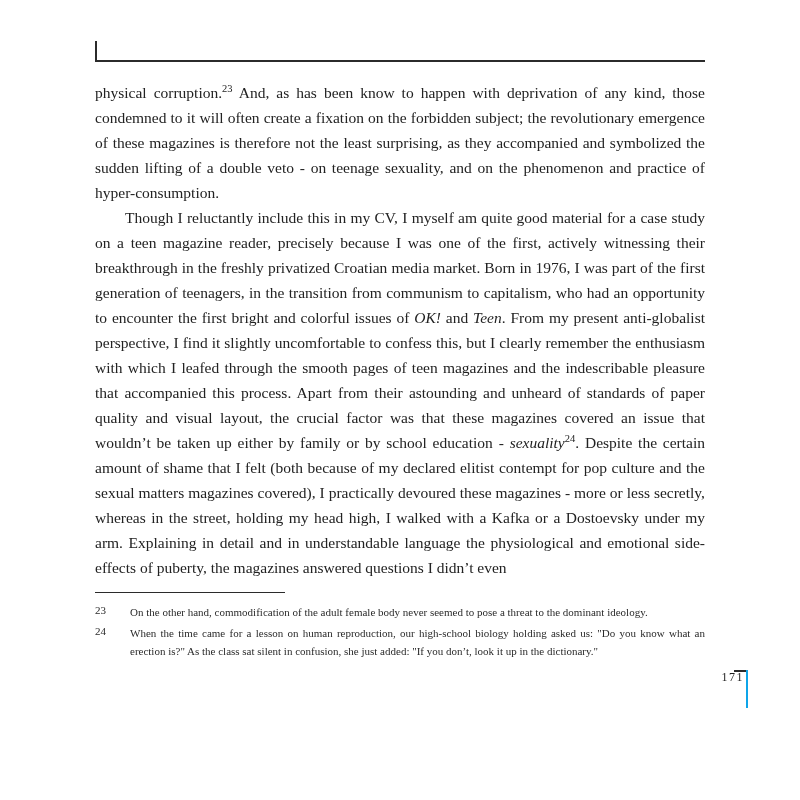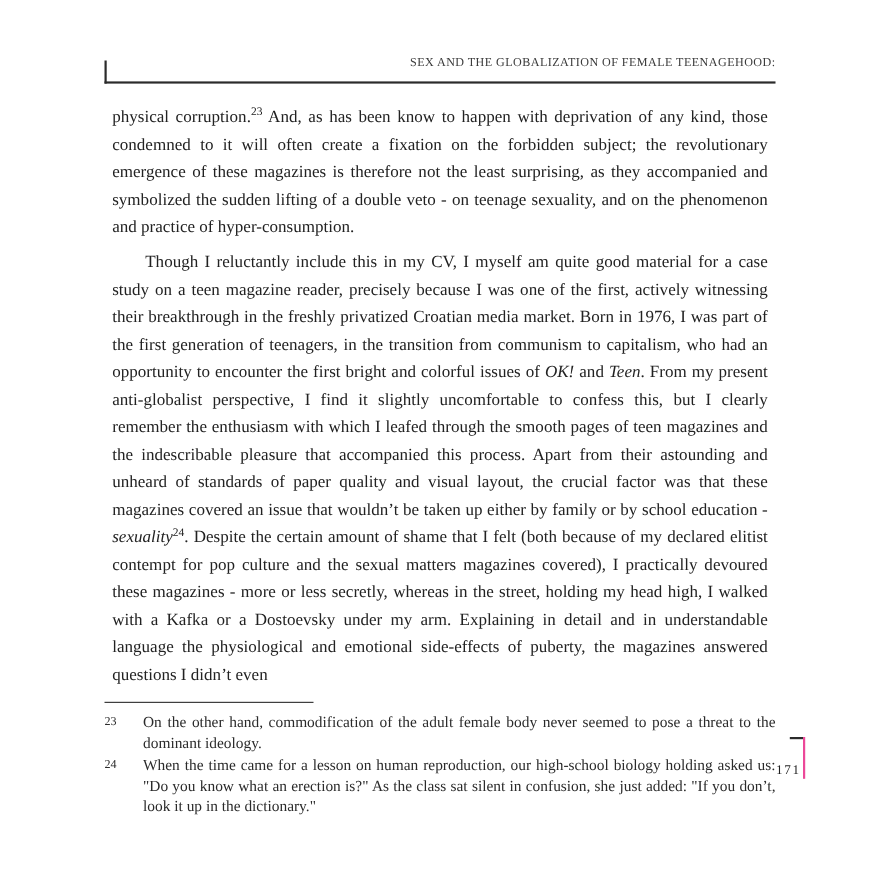--- a/index.html
+++ b/index.html
@@ -40,21 +40,21 @@
     border-bottom: 2px solid #2b2b2b;
   }
   .body-text {
     margin-top: 18px;
     font-size: 15.5px;
     line-height: 25px;
     text-align: justify;
     color: #222222;
   }
   .body-text p {
-    margin: 7px;
+    margin: 0;
   }
   .body-text p.indent {
     text-indent: 30px;
   }
   .body-text sup {
     font-size: 10.5px;
     line-height: 0;
   }
   .footnote-rule {
     margin-top: 12px;
@@ -70,34 +70,34 @@
   }
   .fn-num {
     flex: none;
     width: 35px;
     font-size: 11px;
     color: #2a2a2a;
     padding-top: 1px;
   }
   .fn-text {
     flex: 1;
-    font-size: 14px;
+    font-size: 11px;
     line-height: 18.5px;
     text-align: justify;
     color: #2a2a2a;
   }
   .page-number-block {
     position: absolute;
-    right: 68px;
+    right: 52px;
     bottom: 92px;
     width: 34px;
     height: 38px;
-    border-right: 2px solid #ec4899;
+    border-right: 2px solid #0ea5e9;
     display: flex;
-    align-items: flex-end;
+    align-items: flex-start;
     justify-content: flex-end;
   }
   .page-number-block::before {
     content: "";
     position: absolute;
     top: 0;
     right: 0;
     width: 12px;
     border-top: 2px solid #2b2b2b;
   }
@@ -109,21 +109,20 @@
   }
 </style>
 </head>
 <body>
 
 <div class="page">
   <div class="content">
 
     <header class="page-header">
       <div class="header-text">
-        <div>SEX AND THE GLOBALIZATION OF FEMALE TEENAGEHOOD:</div>
       </div>
       <div class="header-rule"></div>
     </header>
 
     <main class="body-text" id="body-container">
         <p class=""><span>physical corruption.</span><sup>23</sup><span> And, as has been know to happen with deprivation of any kind, those condemned to it will often create a fixation on the forbidden subject; the revolutionary emergence of these magazines is therefore not the least surprising, as they accompanied and symbolized the sudden lifting of a double veto - on teenage sexuality, and on the phenomenon and practice of hyper-consumption.</span></p>
         <p class="indent"><span>Though I reluctantly include this in my CV, I myself am quite good material for a case study on a teen magazine reader, precisely because I was one of the first, actively witnessing their breakthrough in the freshly privatized Croatian media market. Born in 1976, I was part of the first generation of teenagers, in the transition from communism to capitalism, who had an opportunity to encounter the first bright and colorful issues of </span><em>OK!</em><span> and </span><em>Teen</em><span>. From my present anti-globalist perspective, I find it slightly uncomfortable to confess this, but I clearly remember the enthusiasm with which I leafed through the smooth pages of teen magazines and the indescribable pleasure that accompanied this process. Apart from their astounding and unheard of standards of paper quality and visual layout, the crucial factor was that these magazines covered an issue that wouldn’t be taken up either by family or by school education - </span><em>sexuality</em><sup>24</sup><span>. Despite the certain amount of shame that I felt (both because of my declared elitist contempt for pop culture and the sexual matters magazines covered), I practically devoured these magazines - more or less secretly, whereas in the street, holding my head high, I walked with a Kafka or a Dostoevsky under my arm. Explaining in detail and in understandable language the physiological and emotional side-effects of puberty, the magazines answered questions I didn’t even</span></p>
       </main>
 
     <footer>

